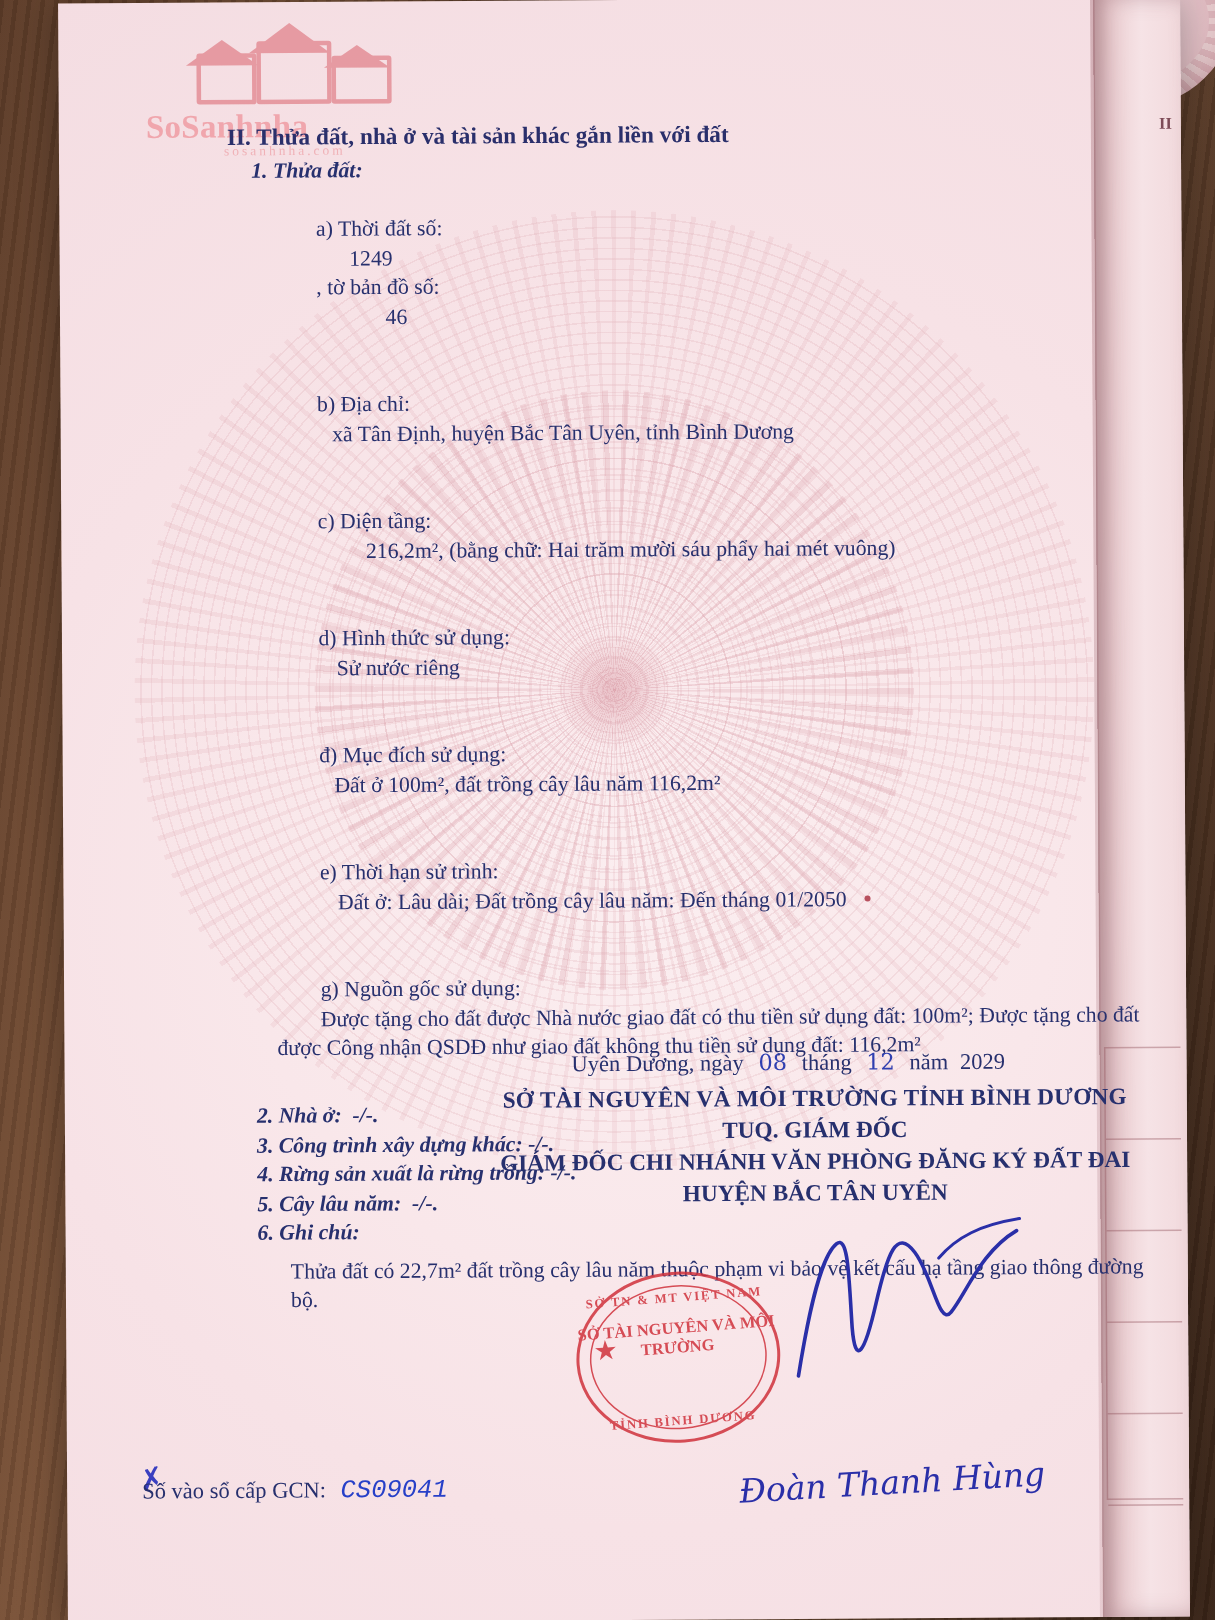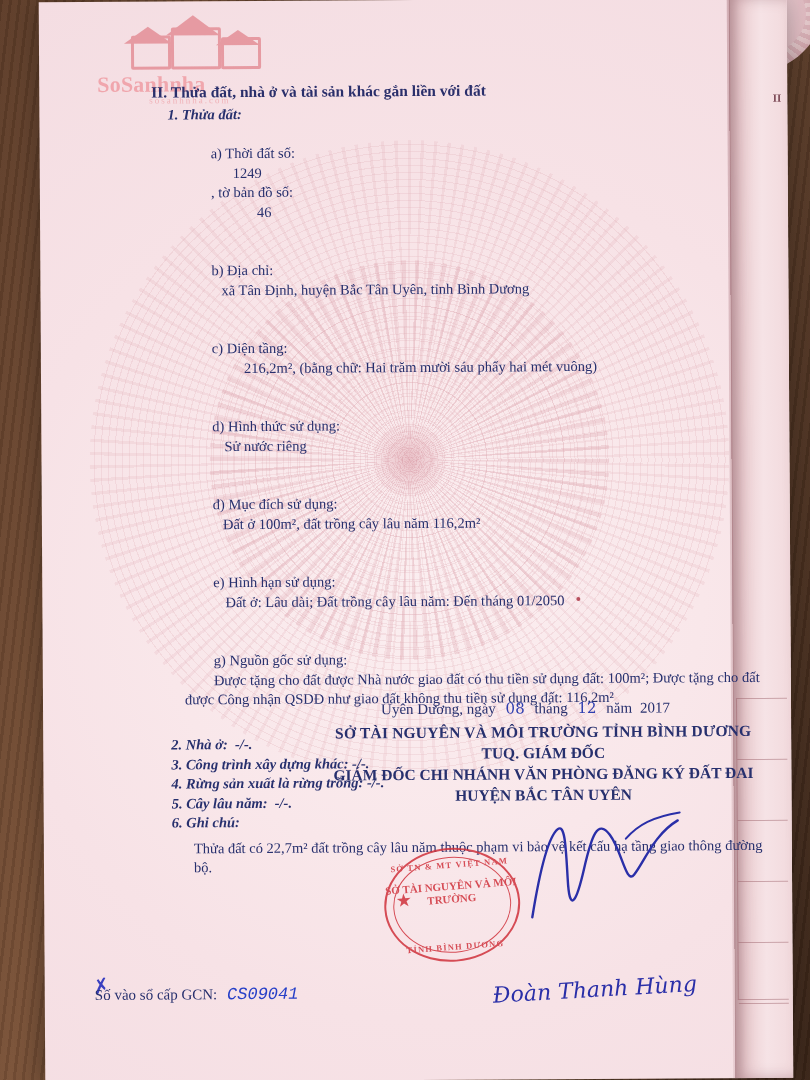--- a/index.html
+++ b/index.html
@@ -81,21 +81,21 @@
   }
   .spine-line {
     position:absolute;
     right:57px; top:0;
     width:3px; height:1080px;
     background: linear-gradient(180deg, rgba(150,90,100,.35), rgba(150,90,100,.15));
   }
   .spine-label {
     position:absolute;
     right: 6px;
-    top: 94px;
+    top: 79px;
     font-size: 11px;
     color:#7d4b57;
     font-weight:bold;
   }
   .spine-box {
     position:absolute;
     right: 4px;
     top: 700px;
     width: 50px;
     height: 300px;
@@ -418,21 +418,21 @@
         <span>d) Hình thức sử dụng:</span>
         <span style="padding-left:12px">Sử nước riêng</span>
       </div>
 
       <div class="line indent1">
         <span>đ) Mục đích sử dụng:</span>
         <span style="padding-left:10px">Đất ở 100m², đất trồng cây lâu năm 116,2m²</span>
       </div>
 
       <div class="line indent1">
-        <span>e) Hình hạn sử dụng:</span>
+        <span>e) Thời hạn sử trình:</span>
         <span style="padding-left:12px">Đất ở: Lâu dài; Đất trồng cây lâu năm: Đến tháng 01/2050</span>
       </div>
 
       <div class="line indent1">
         <span>g) Nguồn gốc sử dụng:</span>
         <span>Được tặng cho đất được Nhà nước giao đất có thu tiền sử dụng đất: 100m²; Được tặng cho đất được Công nhận QSDĐ như giao đất không thu tiền sử dụng đất: 116,2m²</span>
       </div>
 
       <div class="gap"></div>
       <div class="line bold it">2. Nhà ở:  -/-.</div>
@@ -444,21 +444,21 @@
       <div class="line indent2" style="max-width:580px">Thửa đất có 22,7m² đất trồng cây lâu năm thuộc phạm vi bảo vệ kết cấu hạ tầng giao thông đường bộ.</div>
     </div>
 
     <div class="sig-block">
       <div class="sig-date">
         <span>Uyên Dương, ngày</span>
         <span class="hand" style="padding:0 6px">08</span>
         <span>tháng</span>
         <span class="hand" style="padding:0 6px">12</span>
         <span>năm</span>
-        <span style="padding-left:4px">2017</span>
+        <span style="padding-left:4px">2029</span>
       </div>
       <div class="sig-org">SỞ TÀI NGUYÊN VÀ MÔI TRƯỜNG TỈNH BÌNH DƯƠNG</div>
       <div class="sig-tuq">TUQ. GIÁM ĐỐC</div>
       <div class="sig-branch">GIÁM ĐỐC CHI NHÁNH VĂN PHÒNG ĐĂNG KÝ ĐẤT ĐAI</div>
       <div class="sig-unit">HUYỆN BẮC TÂN UYÊN</div>
     </div>
 
     <div class="seal">
       <div class="seal-arc-top">SỞ TN &amp; MT VIỆT NAM</div>
       <div class="seal-star">★</div>

